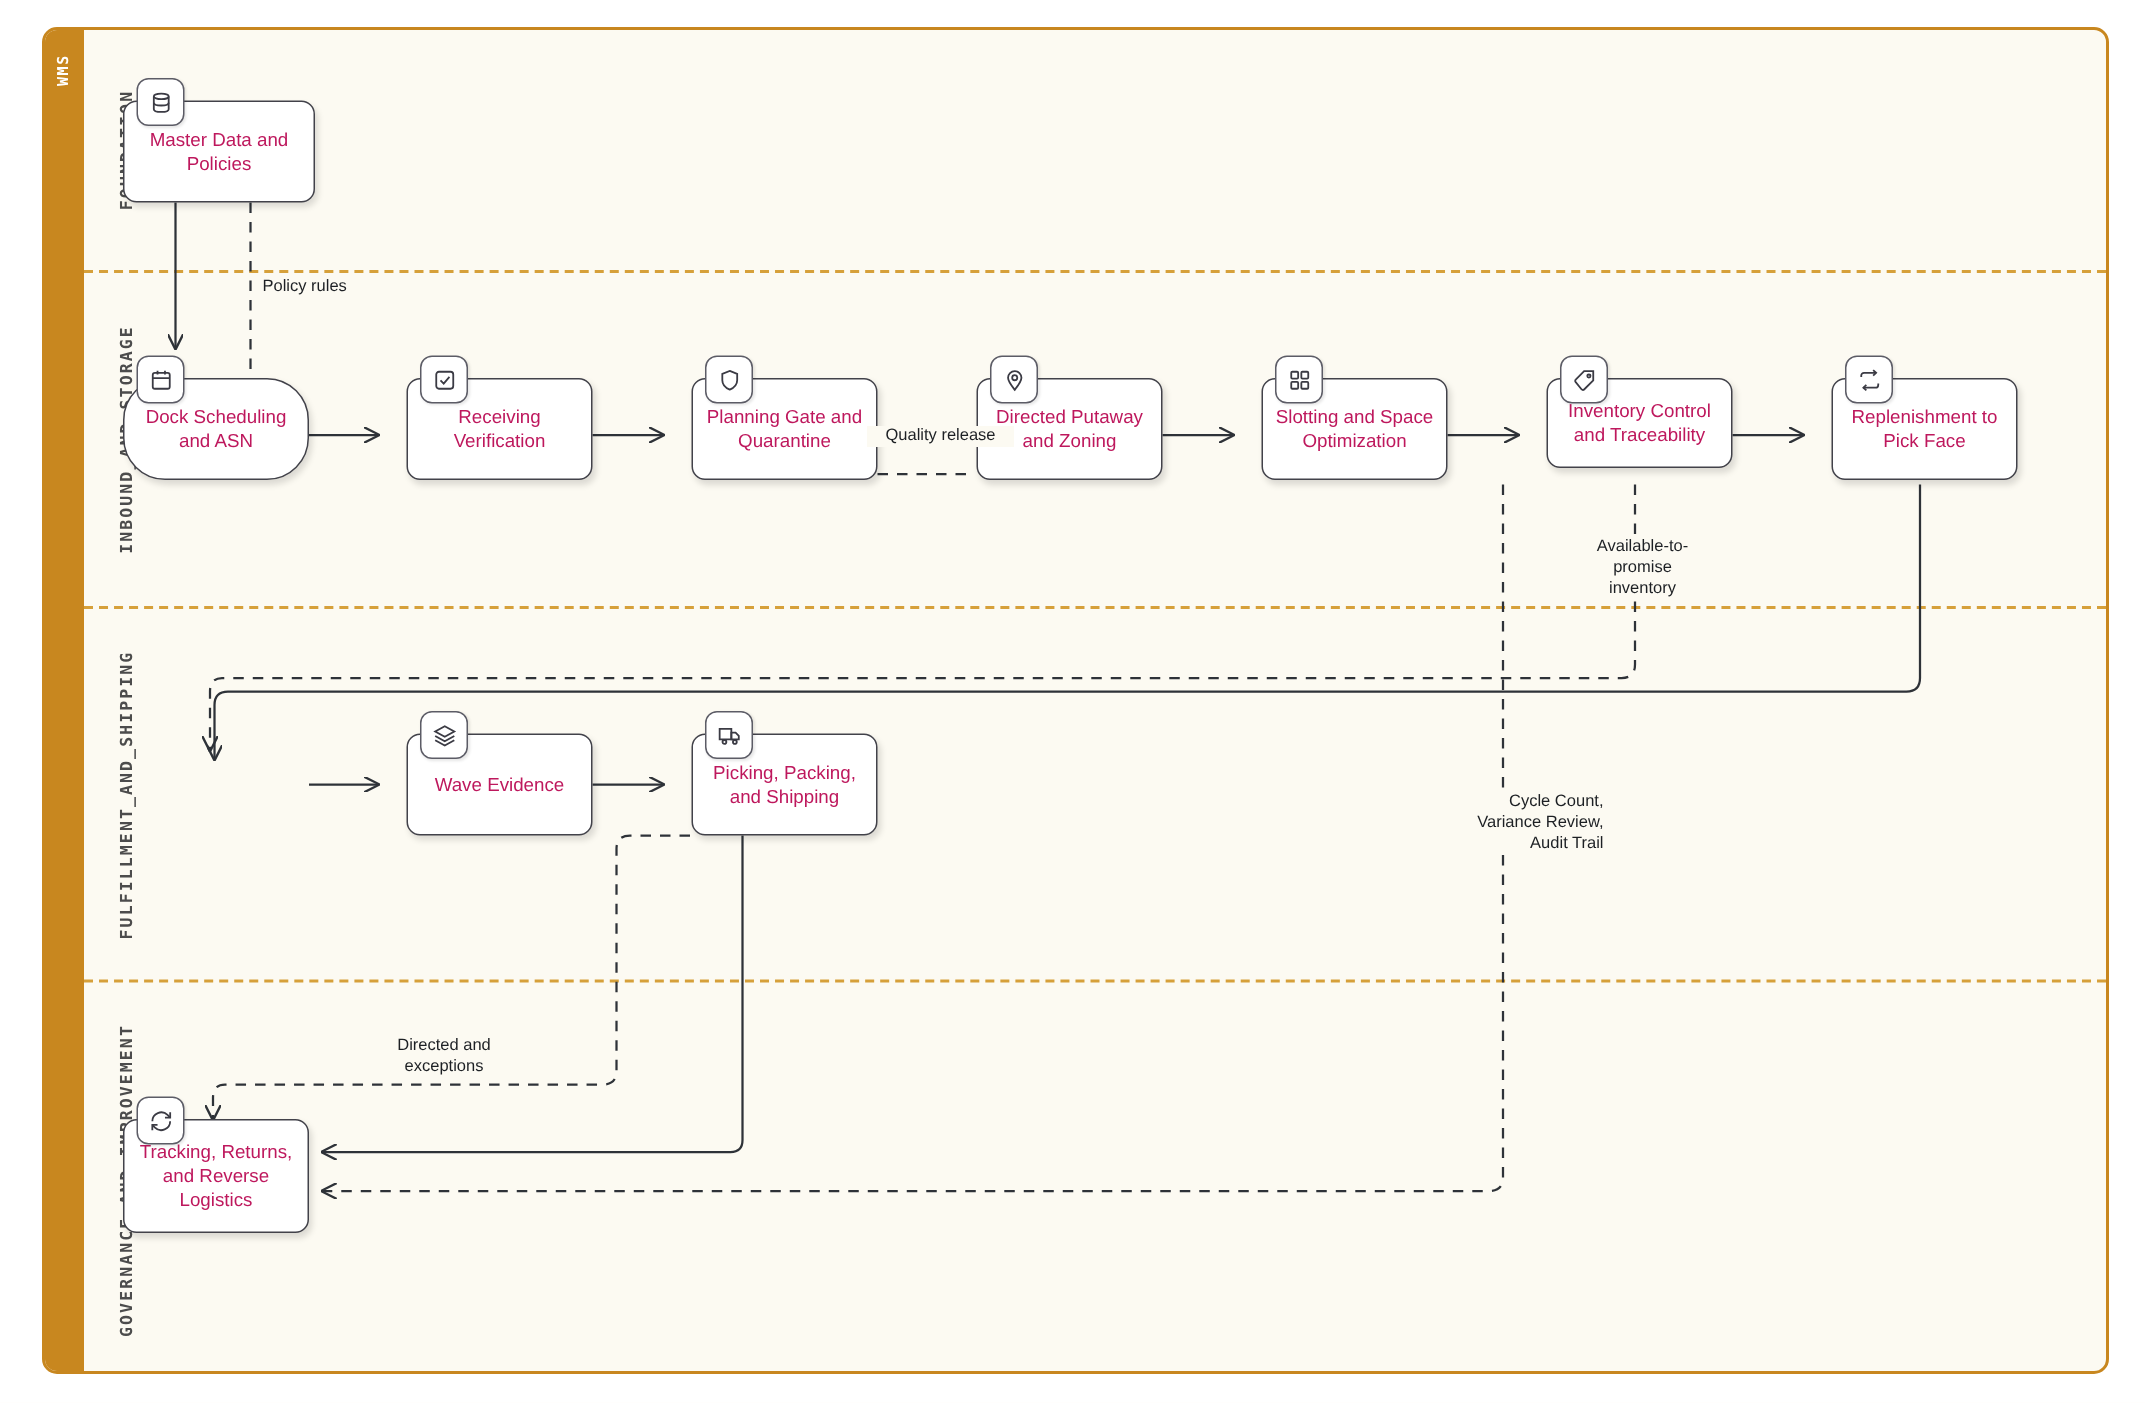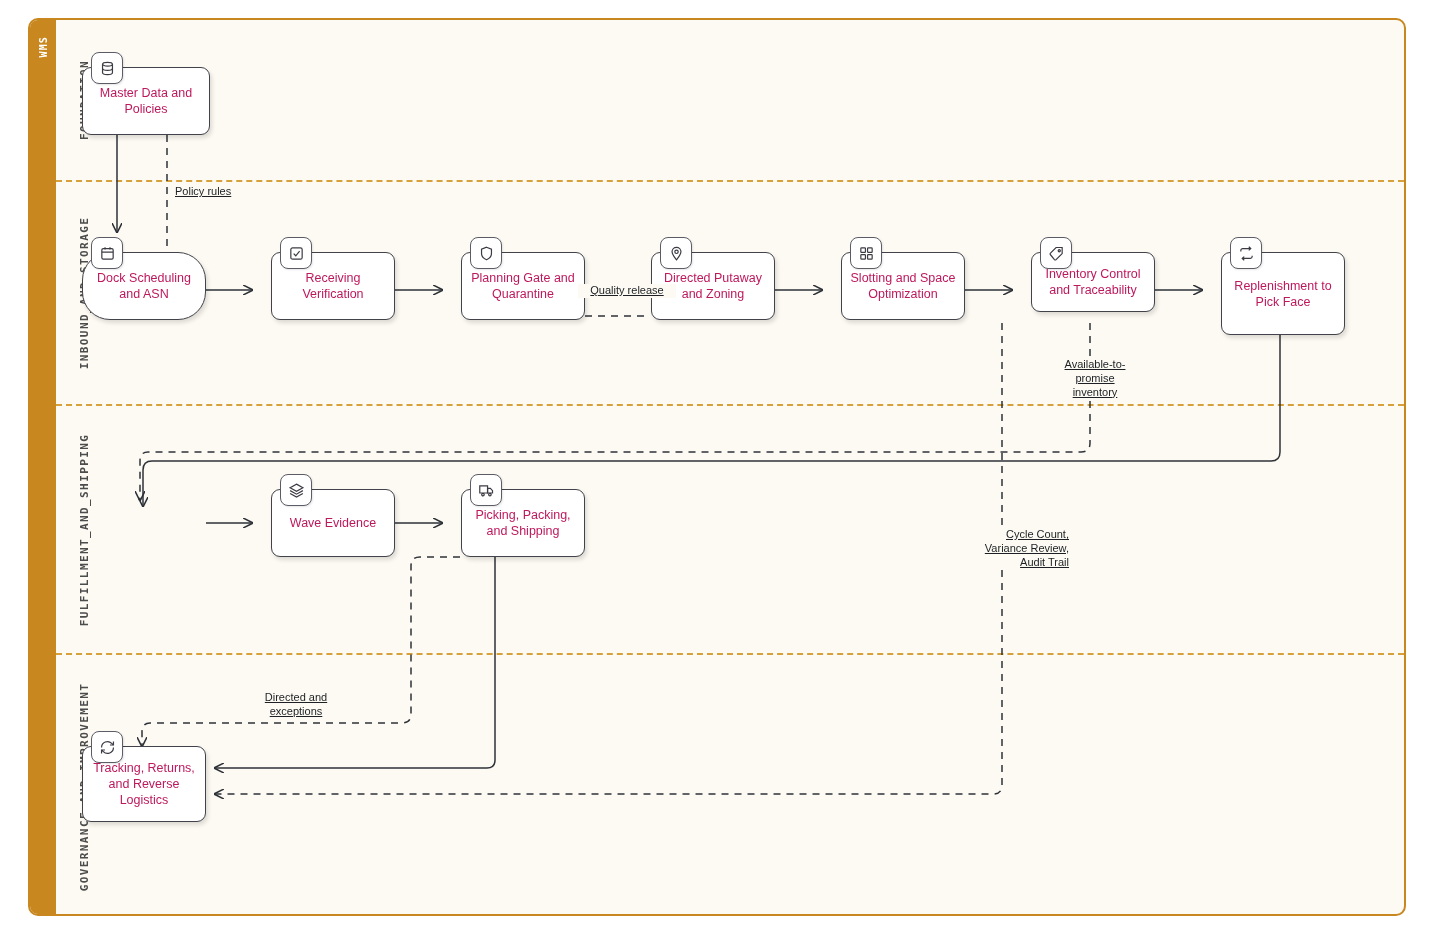--- a/index.html
+++ b/index.html
@@ -107,21 +107,20 @@
   .edge-label {
     position: absolute;
     font-size: 11px;
     color: #1d2024;
     text-align: center;
     line-height: 1.25;
     white-space: pre-line;
     background: #fcfaf2;
     padding: 0 3px;
     z-index: 6;
-    text-decoration: underline;
   }
 </style>
 </head>
 <body>
 
 <div id="stage">
   <div id="pool">
 
     <div id="pool-band">
       <span class="band-label">WMS</span>
@@ -261,21 +260,21 @@
       <span class="node-icon">
         <svg width="17" height="17" viewBox="0 0 24 24" fill="none" stroke="#3b3b44" stroke-width="1.7">
           <path d="M11.4 3.5 H20 v8.6 l-8.6 8.6 a1.6 1.6 0 0 1 -2.3 0 L3.5 13.8 a1.6 1.6 0 0 1 0 -2.3 z"></path>
           <circle cx="15.9" cy="8.1" r="1.5"></circle>
         </svg>
       </span>
       <span class="node-label">Inventory Control
 and Traceability</span>
     </div>
 
-    <div class="node" style="left:1191px; top:232px; width:124px; height:83px;">
+    <div class="node" style="left:1191px; top:232px; width:124px; height:68px;">
       <span class="node-icon">
         <svg width="17" height="17" viewBox="0 0 24 24" fill="none" stroke="#3b3b44" stroke-width="1.7">
           <path d="M4 9 V7.6 A2.6 2.6 0 0 1 6.6 5 H18"></path>
           <path d="M15.2 2.4 L18 5 l-2.8 2.6"></path>
           <path d="M20 15 v1.4 a2.6 2.6 0 0 1 -2.6 2.6 H6"></path>
           <path d="M8.8 21.6 L6 19 l2.8 -2.6"></path>
         </svg>
       </span>
       <span class="node-label">Replenishment to
 Pick Face</span>

